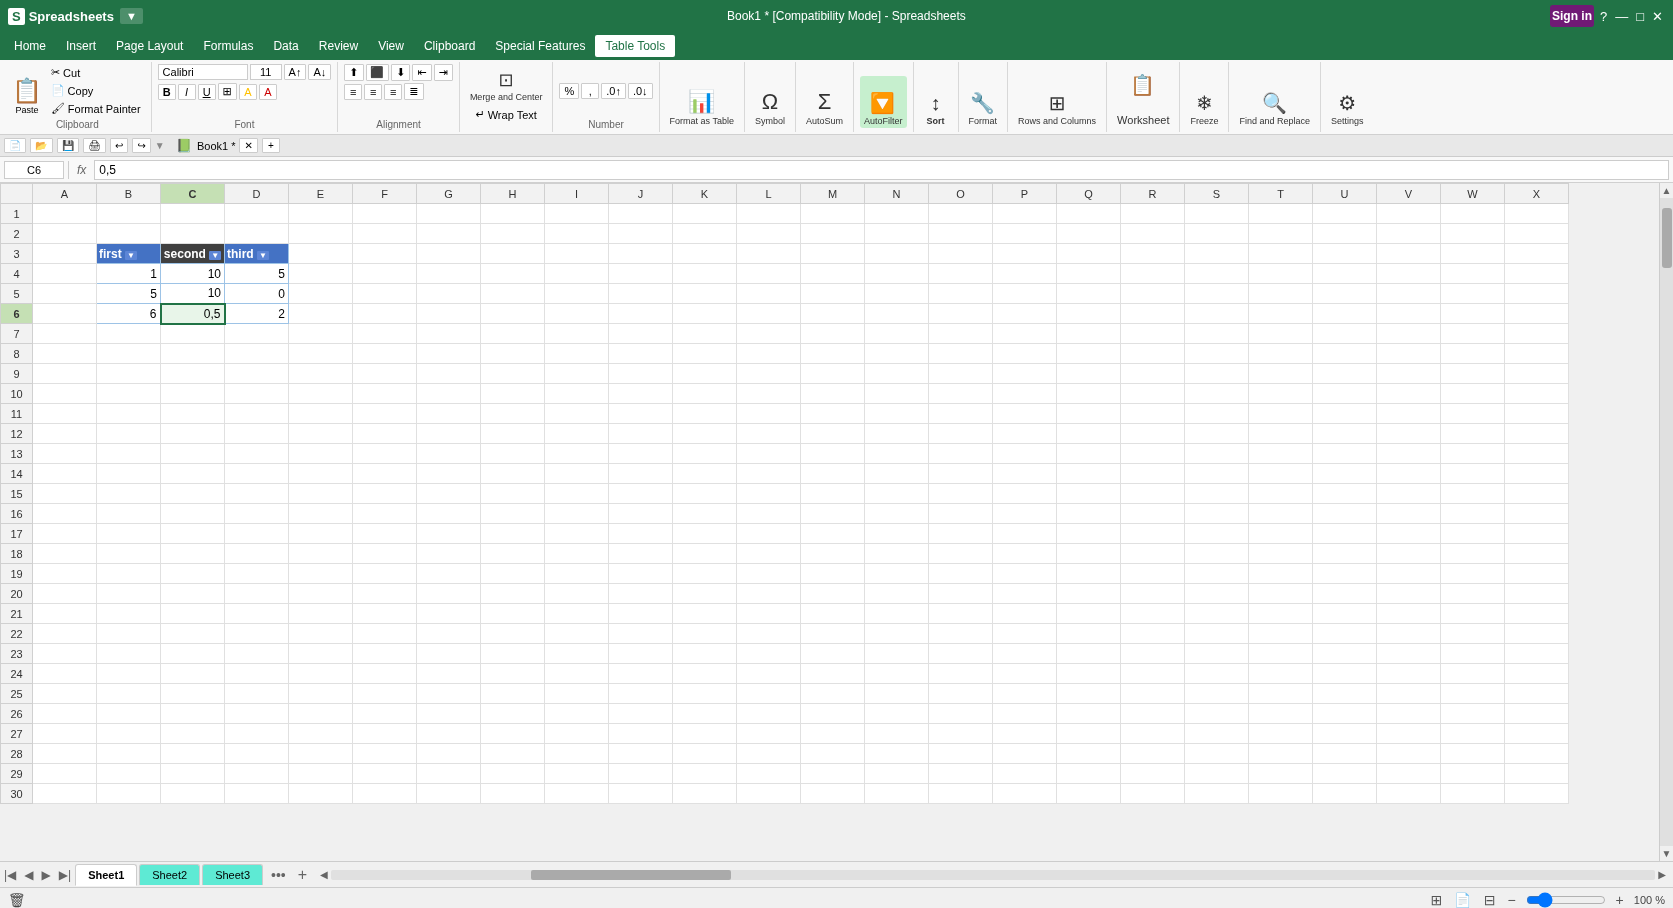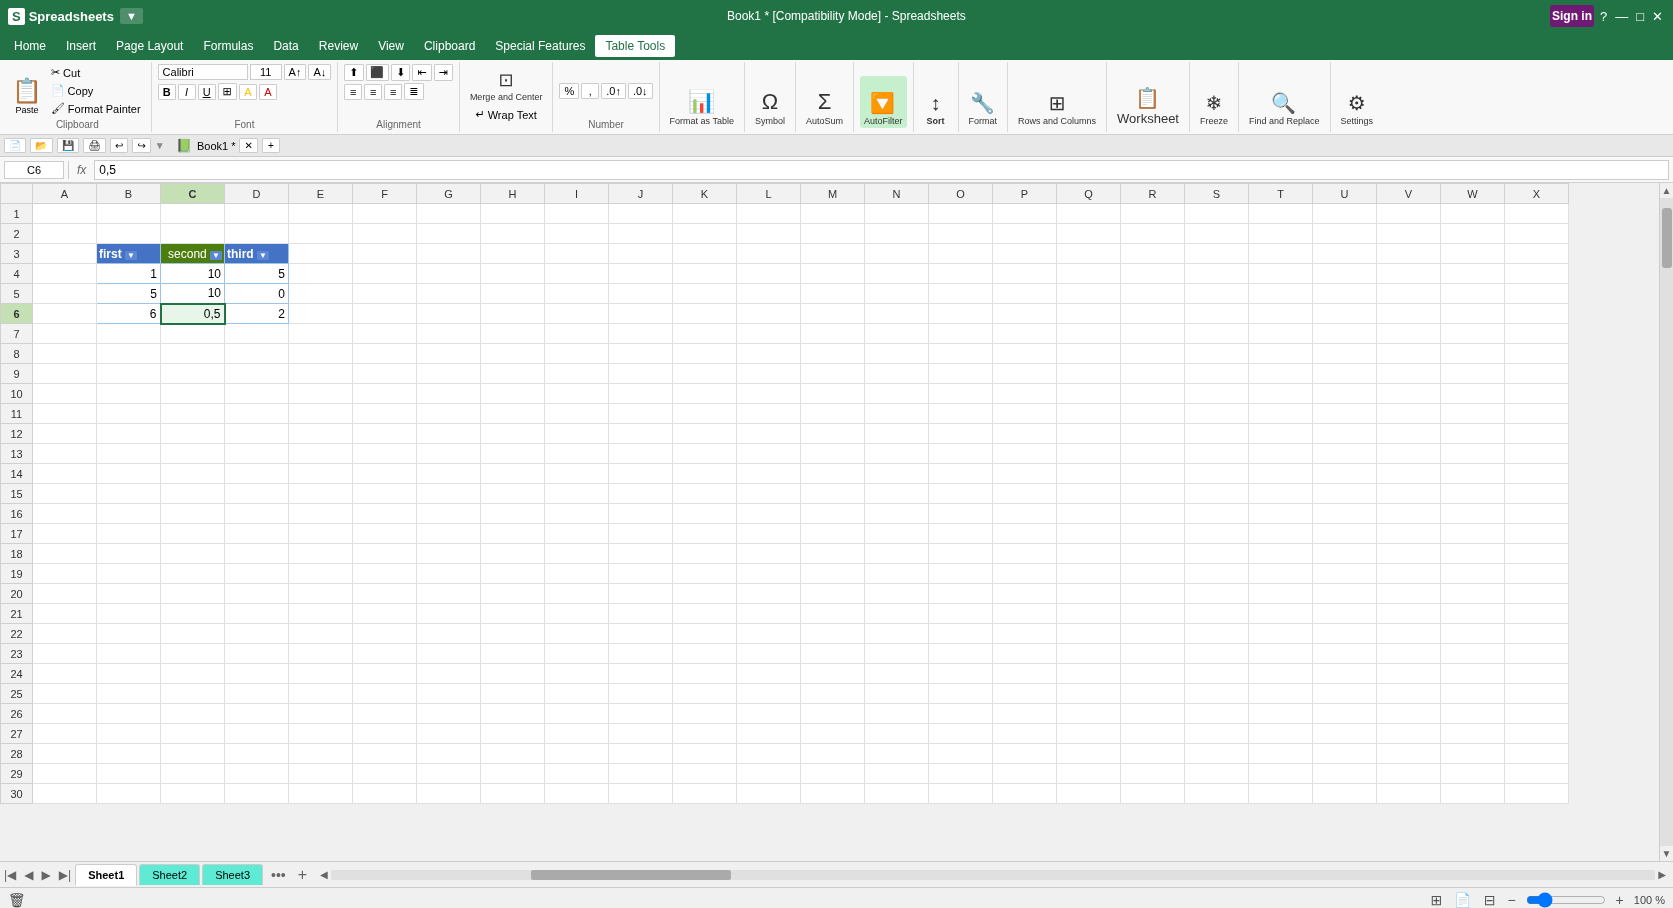--- a/index.html
+++ b/index.html
@@ -343,21 +343,21 @@
         <span style="font-size:9px;text-align:center;">Rows and Columns</span>
       </div>
     </div>
     <div class="ribbon-group-label"></div>
   </div>
 
   <div class="ribbon-group">
     <div class="ribbon-group-content">
       <div class="ribbon-btn">
         <span style="font-size:20px;">📋</span>
-        <span style="font-size:13px;">Worksheet</span>
+        <span style="font-size:11px;margin-top:16px;">Worksheet</span>
       </div>
     </div>
     <div class="ribbon-group-label"></div>
   </div>
 
   <div class="ribbon-group">
     <div class="ribbon-group-content">
       <div class="ribbon-btn">
         <span style="font-size:20px;">❄</span>
         <span style="font-size:9px;">Freeze</span>
@@ -496,21 +496,21 @@
               <td class="cell"></td>
               <td class="cell"></td>
               <td class="cell"></td>
               <td class="cell"></td>
               <td class="cell"></td>
             </tr>
             <tr>
               <td class="row-header">3</td>
               <td class="cell"></td>
               <td class="cell" style="background: rgb(68, 114, 196); color: white; font-weight: bold; text-align: left; padding: 0px 2px; border-color: rgb(157, 195, 230);">first <span style="background:#5c85d6;color:white;font-size:8px;padding:0 2px;border-radius:1px;cursor:pointer;">▼</span></td>
-              <td class="cell" style="background: #4d7c0f; color: white; font-weight: normal; text-align: right; padding: 0px 2px; border-color: rgb(157, 195, 230);">second <span style="background:#5c85d6;color:white;font-size:8px;padding:0 2px;border-radius:1px;cursor:pointer;">▼</span></td>
+              <td class="cell" style="background: #404040; color: white; font-weight: bold; text-align: center; padding: 0px 2px; border-color: rgb(157, 195, 230);">second <span style="background:#5c85d6;color:white;font-size:8px;padding:0 2px;border-radius:1px;cursor:pointer;">▼</span></td>
               <td class="cell" style="background: rgb(68, 114, 196); color: white; font-weight: bold; text-align: left; padding: 0px 2px; border-color: rgb(157, 195, 230);">third <span style="background:#5c85d6;color:white;font-size:8px;padding:0 2px;border-radius:1px;cursor:pointer;">▼</span></td>
               <td class="cell"></td>
               <td class="cell"></td>
               <td class="cell"></td>
               <td class="cell"></td>
               <td class="cell"></td>
               <td class="cell"></td>
               <td class="cell"></td>
               <td class="cell"></td>
               <td class="cell"></td>

